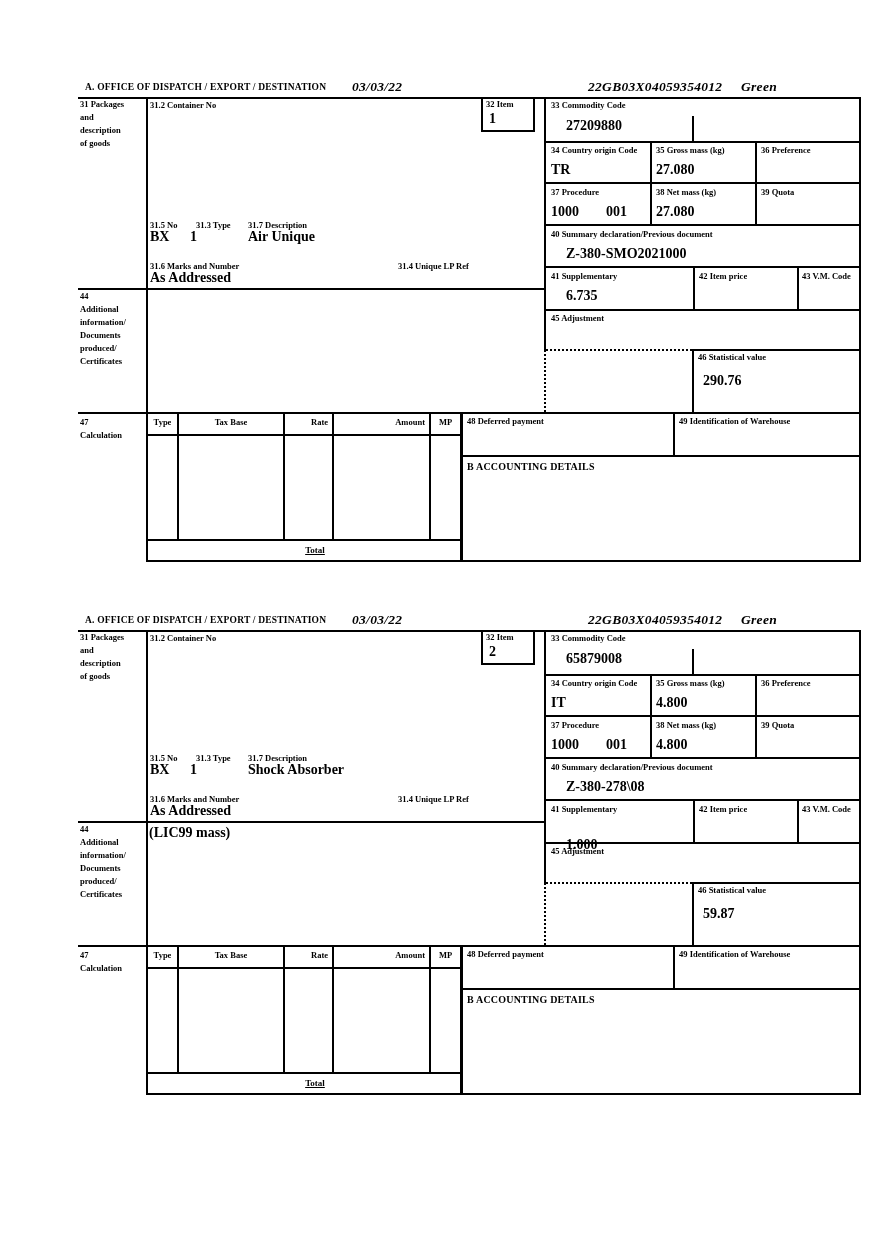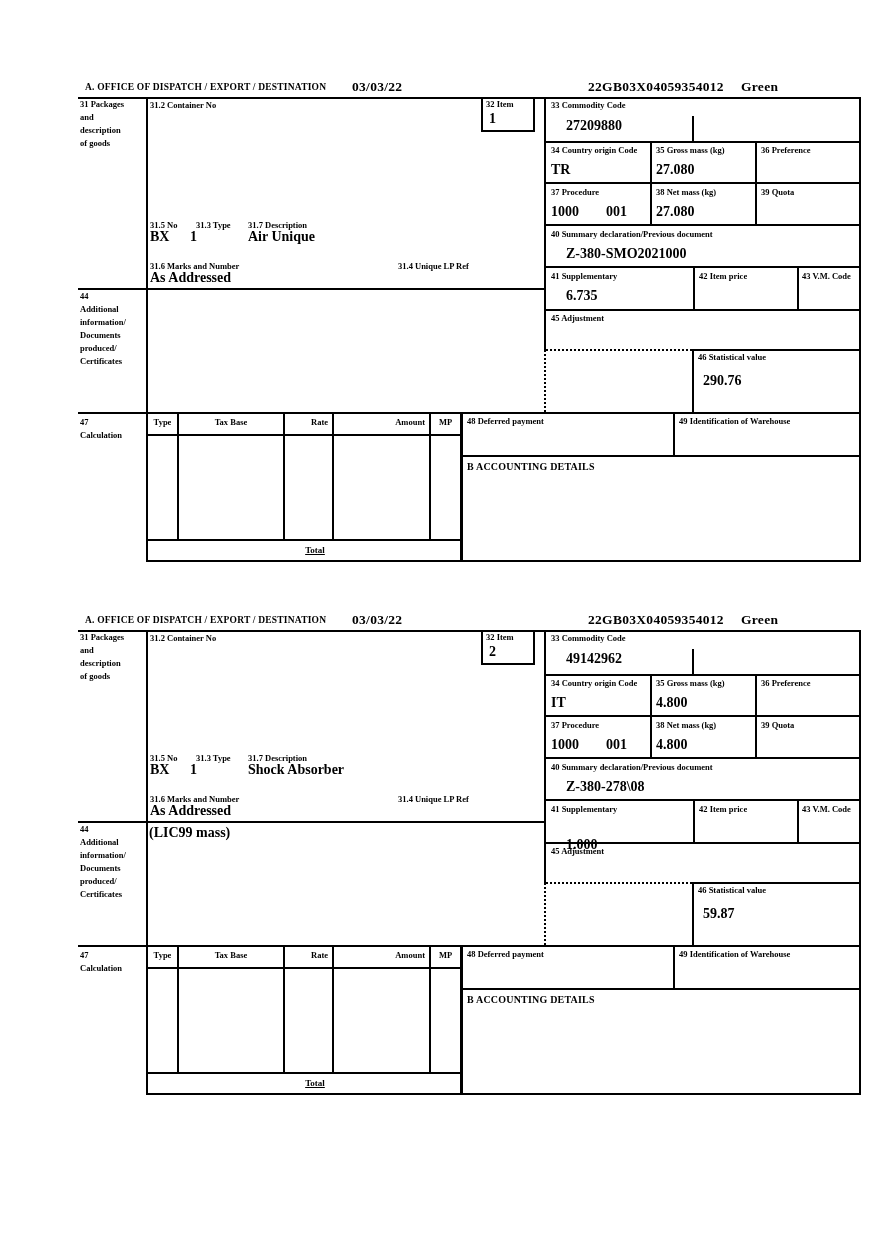--- a/index.html
+++ b/index.html
@@ -6,21 +6,21 @@
   body{
     width:882px;height:1250px;background:#ffffff;position:relative;
     font-family:"Liberation Serif", serif;color:#000;overflow:hidden;
   }
   .sec{position:absolute;left:0;width:882px;height:500px;}
   .sec svg{position:absolute;left:0;top:0;}
   .t{position:absolute;white-space:nowrap;font-weight:bold;line-height:1.1;}
   .lbl{font-size:8.5px;}
   .val{font-size:14px;}
   .hdr{font-size:9.5px;letter-spacing:0.2px;}
-  .big{font-size:13.5px;letter-spacing:0.3px;}
+  .big{font-size:13.5px;letter-spacing:0.3px;font-style:italic;}
   .acct{font-size:10px;letter-spacing:0.2px;}
   .total{font-size:9px;text-decoration:underline;}
   .cc{text-align:center;}
   .cr{text-align:right;}
 </style>
 </head>
 <body>
 
 <div class="sec" style="top:80px">
   <svg width="882" height="500" shape-rendering="crispEdges">
@@ -178,21 +178,21 @@
   <span class="t lbl" style="left:80px;top:20px">31 Packages</span>
   <span class="t lbl" style="left:80px;top:33px">and</span>
   <span class="t lbl" style="left:80px;top:46px">description</span>
   <span class="t lbl" style="left:80px;top:59px">of goods</span>
 
   <span class="t lbl" style="left:150px;top:21px">31.2 Container No</span>
   <span class="t lbl" style="left:486px;top:20px">32 Item</span>
   <span class="t val" style="left:489px;top:31px">2</span>
 
   <span class="t lbl" style="left:551px;top:21px">33 Commodity Code</span>
-  <span class="t val" style="left:566px;top:38px">49142962</span>
+  <span class="t val" style="left:566px;top:38px">65879008</span>
 
   <span class="t lbl" style="left:551px;top:66px">34 Country origin Code</span>
   <span class="t lbl" style="left:656px;top:66px">35 Gross mass (kg)</span>
   <span class="t lbl" style="left:761px;top:66px">36 Preference</span>
   <span class="t val" style="left:551px;top:82px">IT</span>
   <span class="t val" style="left:656px;top:82px">4.800</span>
 
   <span class="t lbl" style="left:551px;top:108px">37 Procedure</span>
   <span class="t lbl" style="left:656px;top:108px">38 Net mass (kg)</span>
   <span class="t lbl" style="left:761px;top:108px">39 Quota</span>

